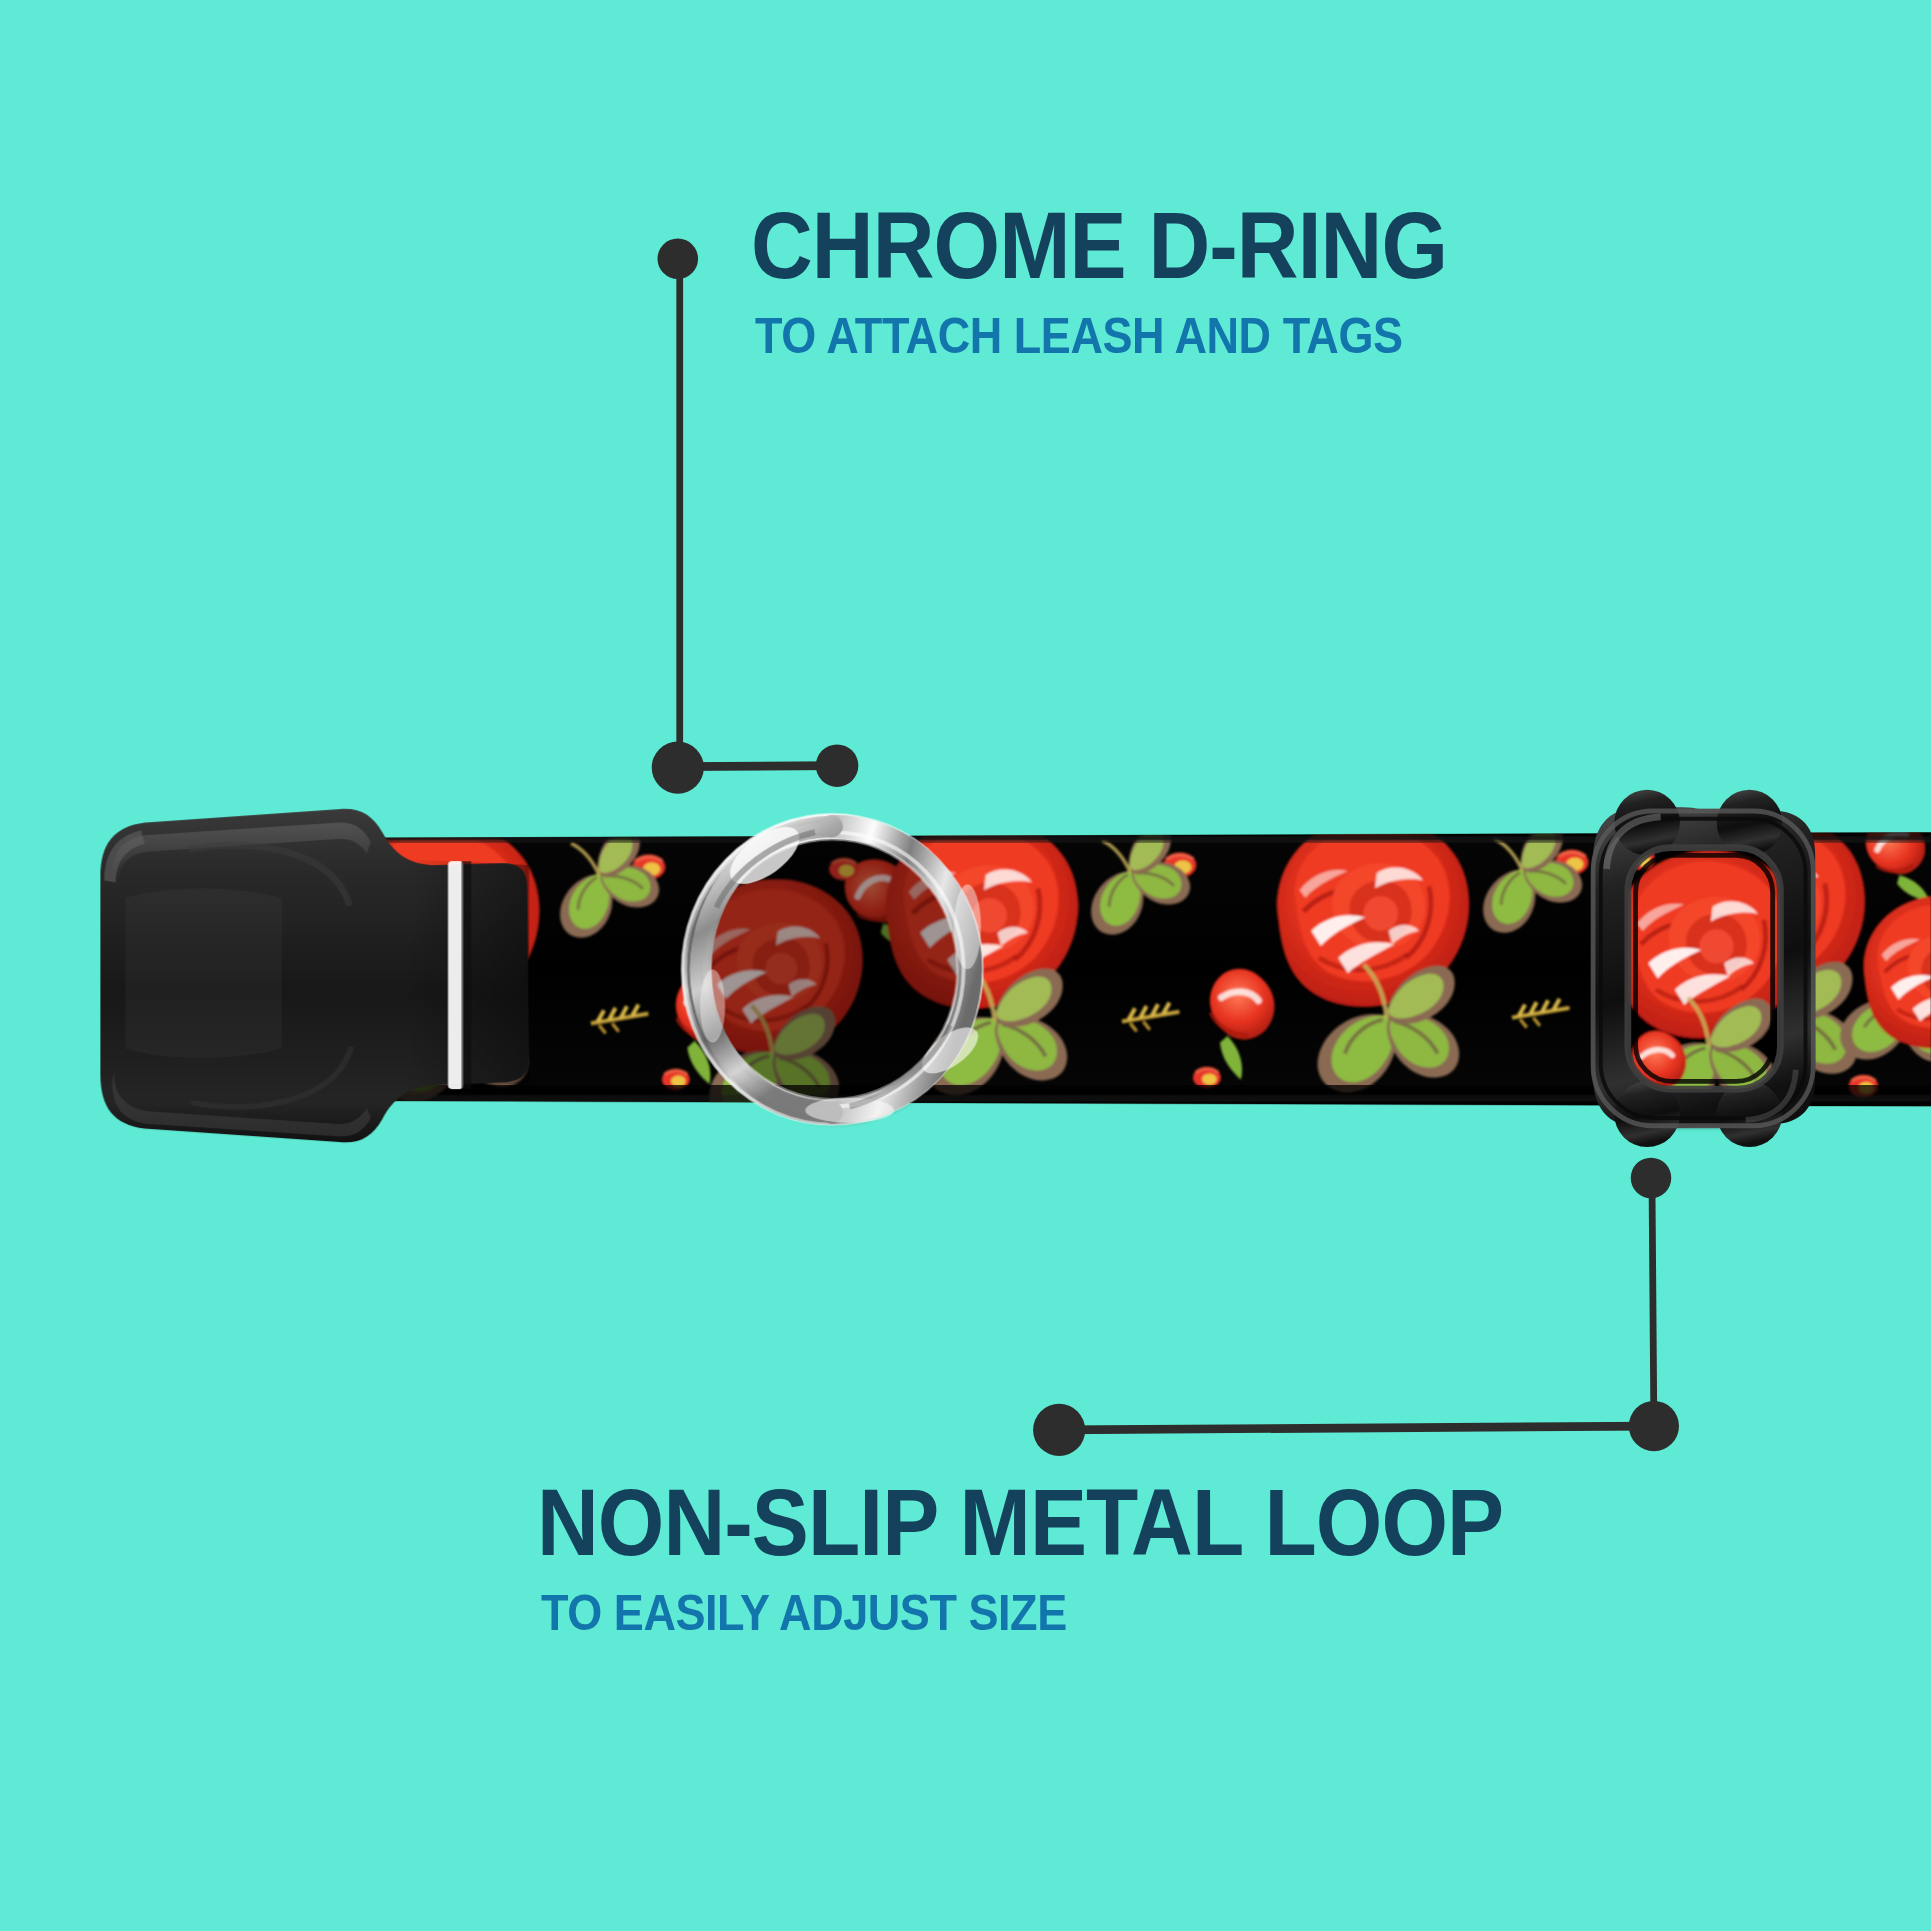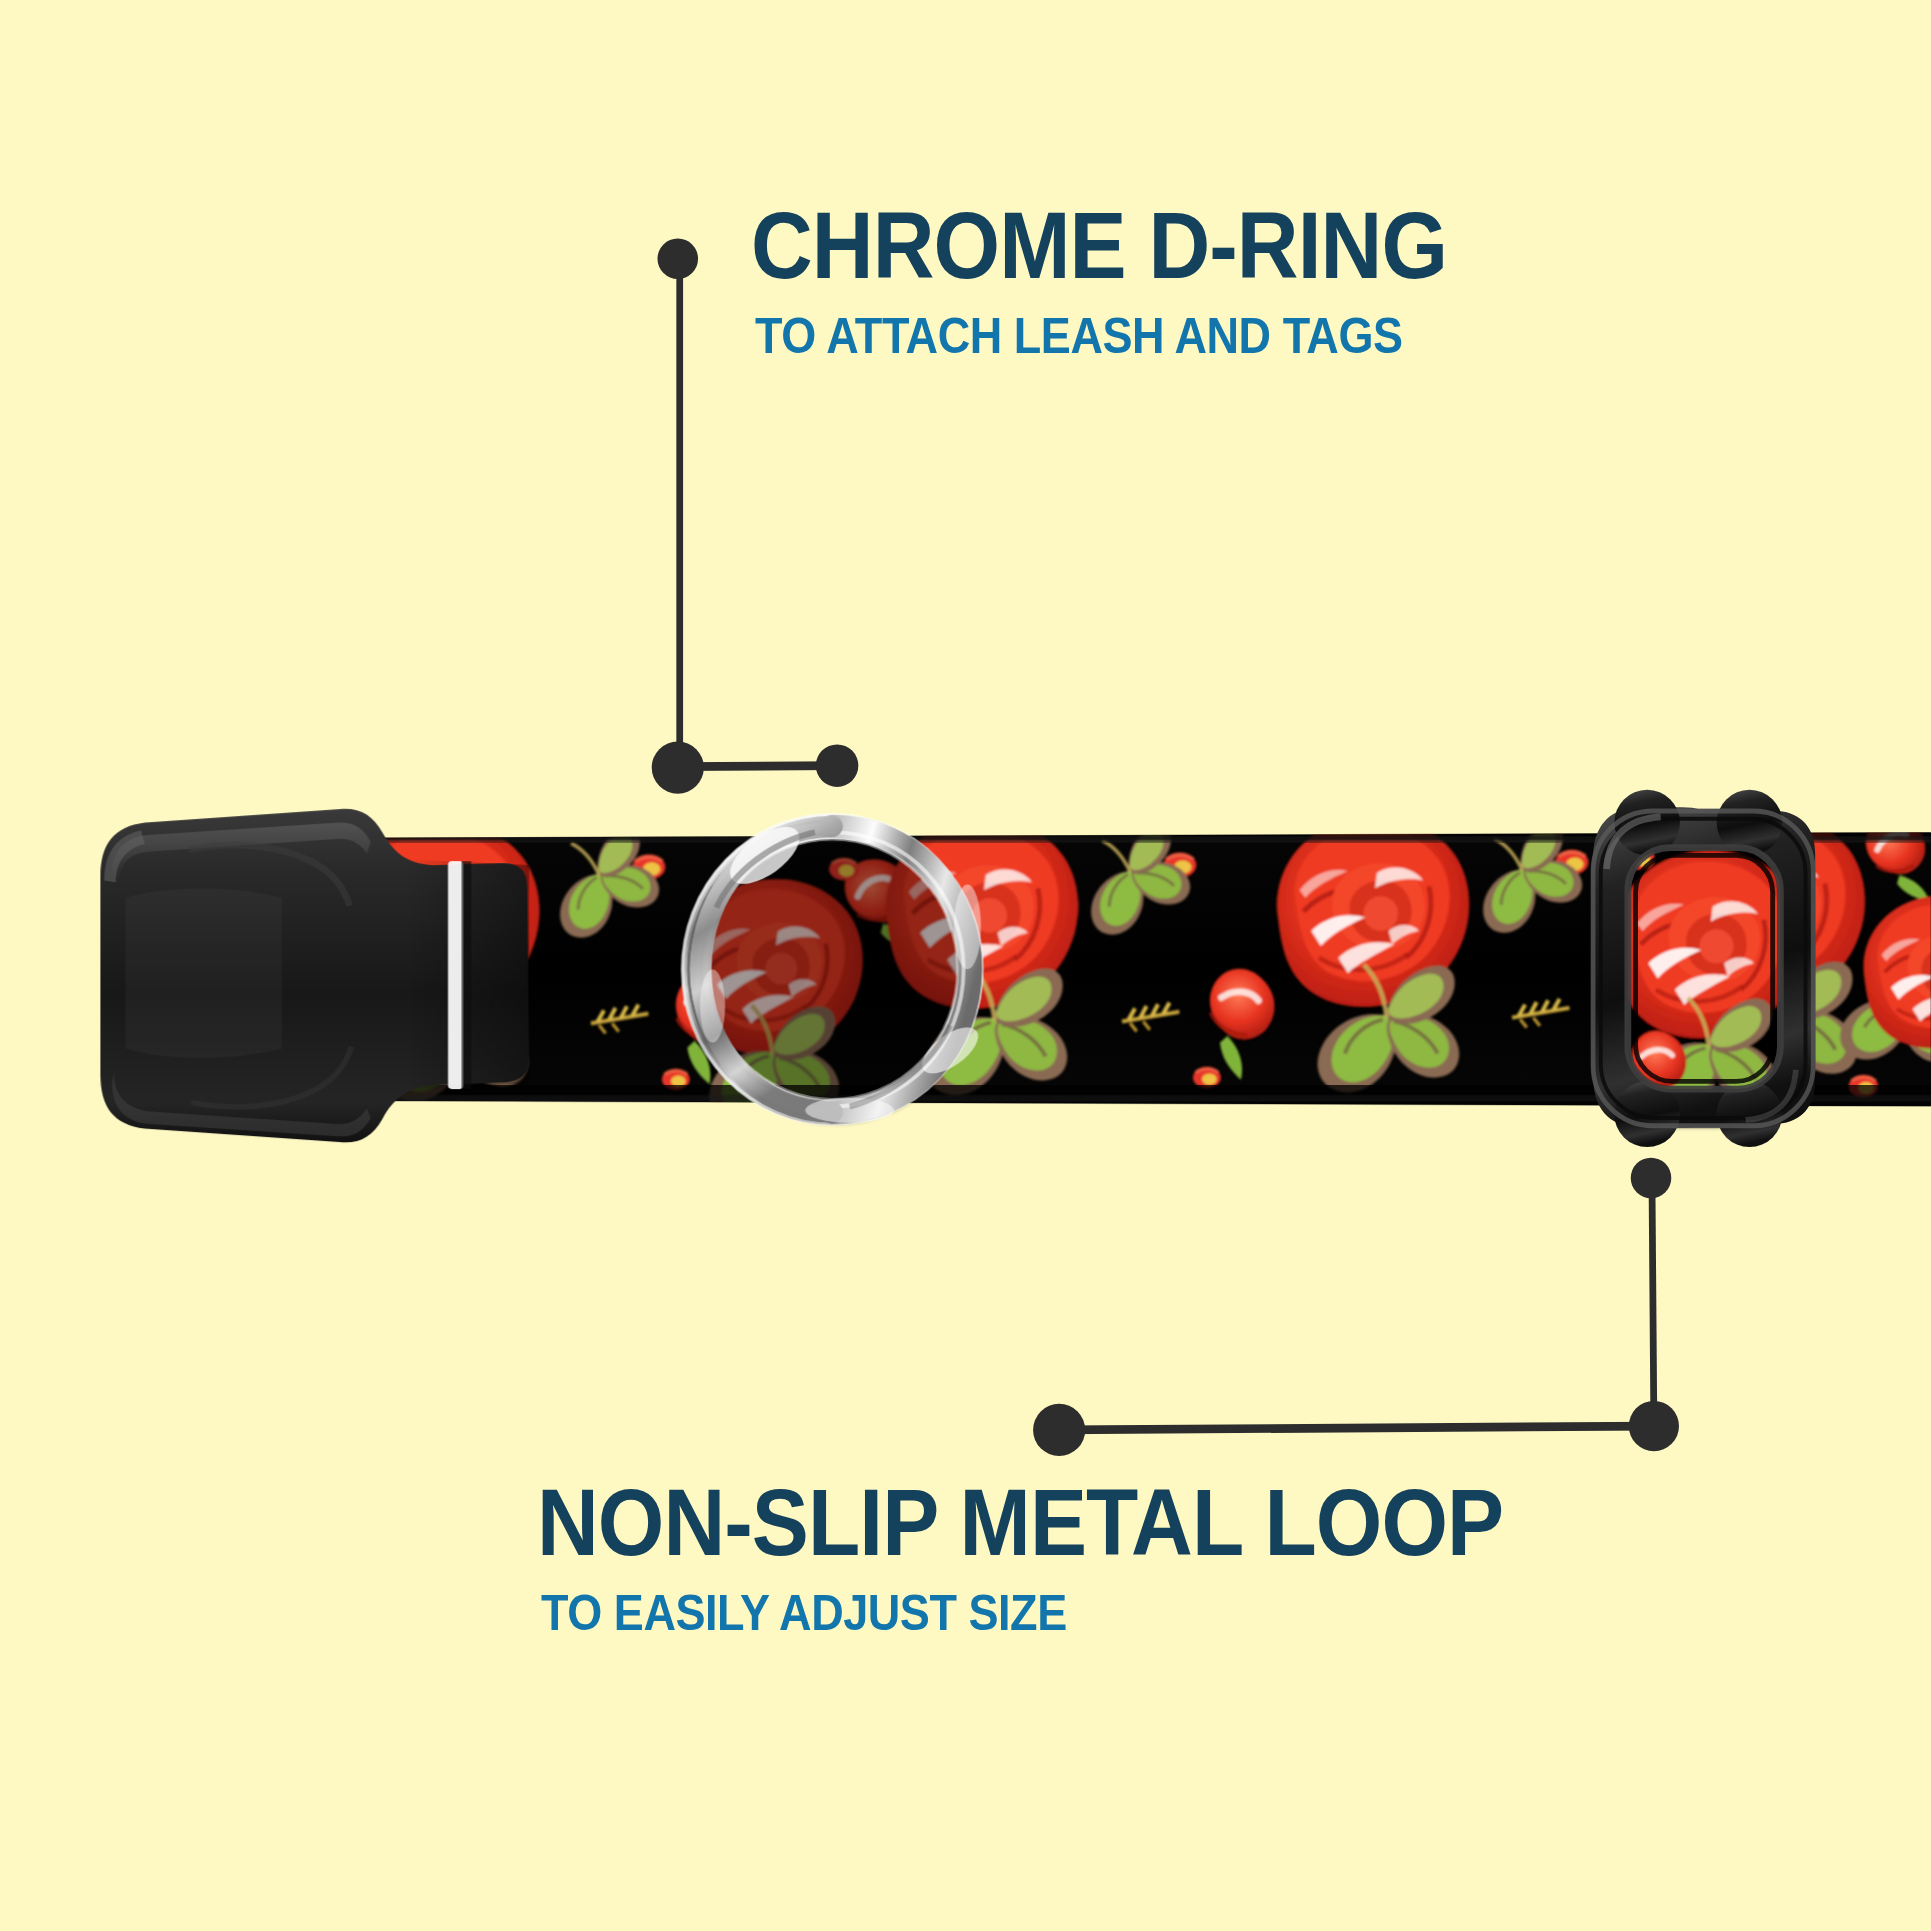--- a/index.html
+++ b/index.html
@@ -14,21 +14,21 @@
     overflow: hidden;
     font-family: "Liberation Sans", sans-serif;
     -webkit-font-smoothing: antialiased;
   }
 
   #stage {
     position: absolute;
     left: 0; top: 0;
     width: 1931px;
     height: 1931px;
-    background: #fef9c3;
+    background: #5eead4;
   }
 
   
   .callout-title {
     position: absolute;
     font-family: "Liberation Sans", sans-serif;
     font-weight: bold;
     letter-spacing: -1px;
     white-space: nowrap;
     line-height: 1;

